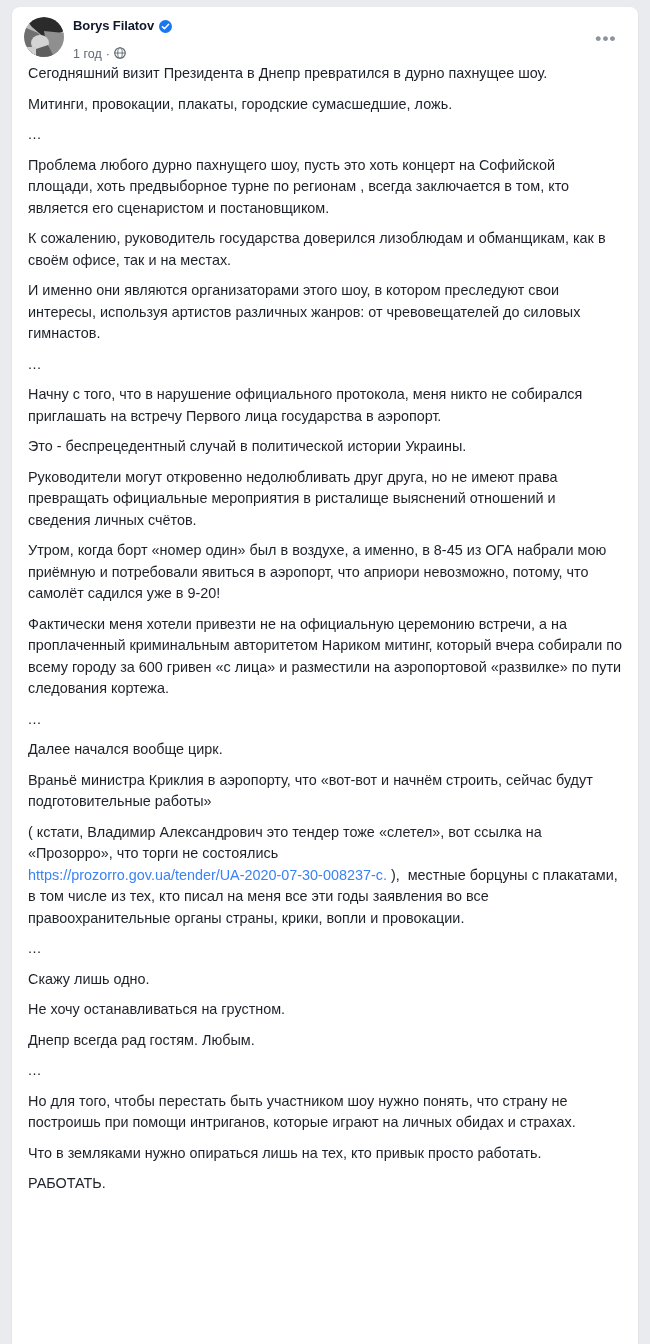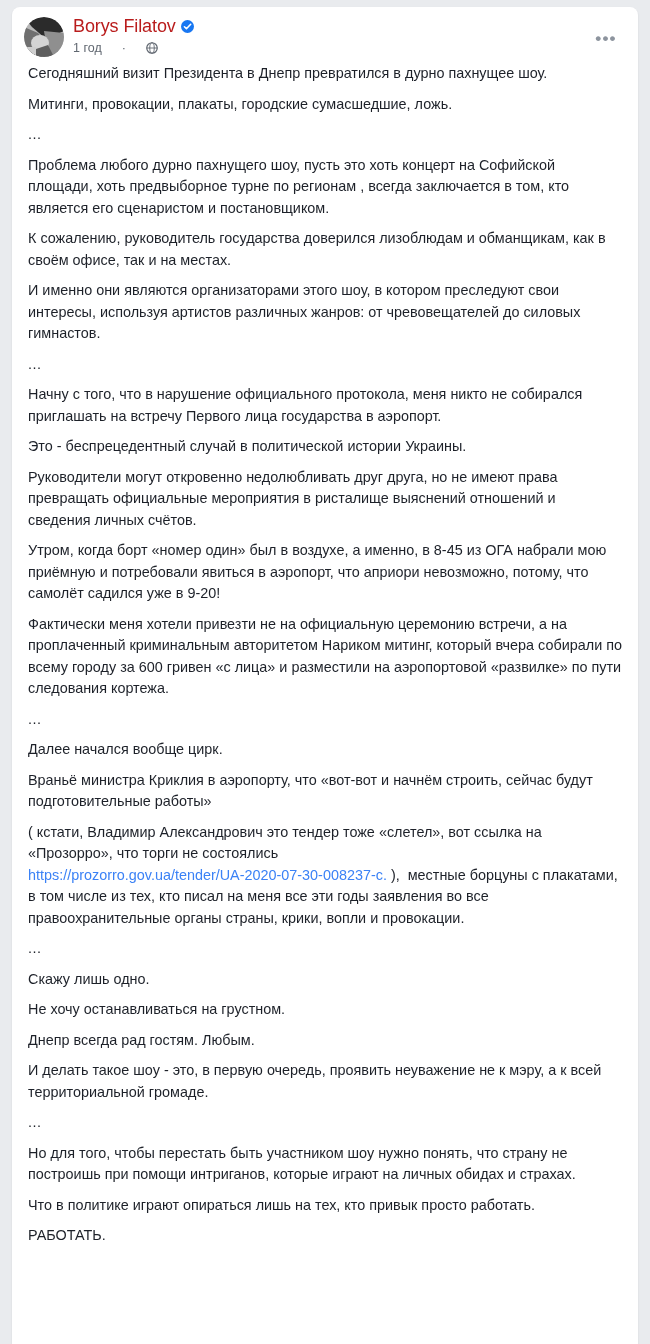--- a/index.html
+++ b/index.html
@@ -59,41 +59,39 @@
     flex-direction: column;
     justify-content: flex-start;
     padding-top: 0px;
   }
   .name-row {
     display: flex;
     align-items: center;
     line-height: 18px;
   }
   .author-name {
-    font-size: 18px;
-    font-weight: normal;
-    color: #b91c1c;
+    font-size: 13px;
+    font-weight: bold;
+    color: #0f172a;
     letter-spacing: -0.1px;
   }
   .verified-badge {
     width: 13px;
     height: 13px;
     margin-left: 5px;
     display: inline-block;
   }
   .verified-badge svg { display:block; width:13px; height:13px; }
 
   .meta-row {
     display: flex;
-    align-items: center;
-    margin-top: 6px;
+    margin-top: 12px;
     font-size: 12.5px;
     color: #606770;
     line-height: 14px;
-    gap: 16px;
   }
   .meta-sep { margin: 0 4px; color: #606770; }
   .globe-icon { width: 12px; height: 12px; display:inline-block; }
   .globe-icon svg { display:block; width:12px; height:12px; }
 
   .more-btn {
     position: absolute;
     right: 18px;
     top: 22px;
     width: 28px;
@@ -205,20 +203,19 @@
       <div class="para">Фактически меня хотели привезти не на официальную церемонию встречи, а на проплаченный криминальным авторитетом Нариком митинг, который вчера собирали по всему городу за 600 гривен «с лица» и разместили на аэропортовой «развилке» по пути следования кортежа.</div>
       <div class="para sep">...</div>
       <div class="para">Далее начался вообще цирк.</div>
       <div class="para">Враньё министра Криклия в аэропорту, что «вот-вот и начнём строить, сейчас будут подготовительные работы»</div>
       <div class="para"><span>( кстати, Владимир Александрович это тендер тоже «слетел», вот ссылка на «Прозорро», что торги не состоялись
 </span><a class="post-link" href="#">https://prozorro.gov.ua/tender/UA-2020-07-30-008237-c.</a><span> ),  местные борцуны с плакатами, в том числе из тех, кто писал на меня все эти годы заявления во все правоохранительные органы страны, крики, вопли и провокации.</span></div>
       <div class="para sep">...</div>
       <div class="para">Скажу лишь одно.</div>
       <div class="para">Не хочу останавливаться на грустном.</div>
       <div class="para">Днепр всегда рад гостям. Любым.</div>
-      <div class="para">И делать такое шоу - это, в первую очередь, проявить неуважение не к мэру, а к всей территориальной громаде.</div>
       <div class="para sep">...</div>
       <div class="para">Но для того, чтобы перестать быть участником шоу нужно понять, что страну не построишь при помощи интриганов, которые играют на личных обидах и страхах.</div>
-      <div class="para">Что в политике играют опираться лишь на тех, кто привык просто работать.</div>
+      <div class="para">Что в земляками нужно опираться лишь на тех, кто привык просто работать.</div>
       <div class="para">РАБОТАТЬ.</div>
     </div>
 
 </div>
 
 </body></html>

